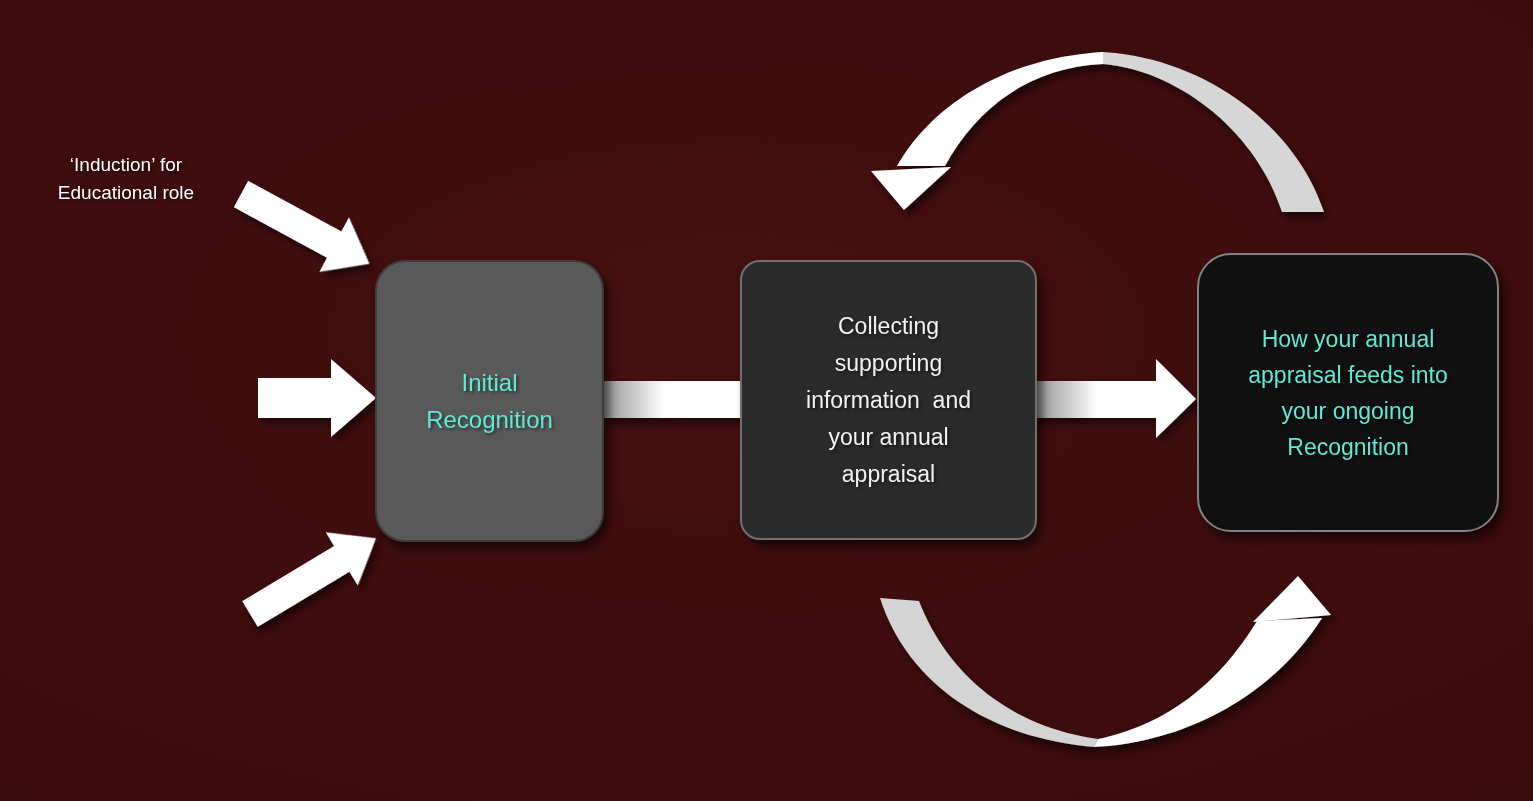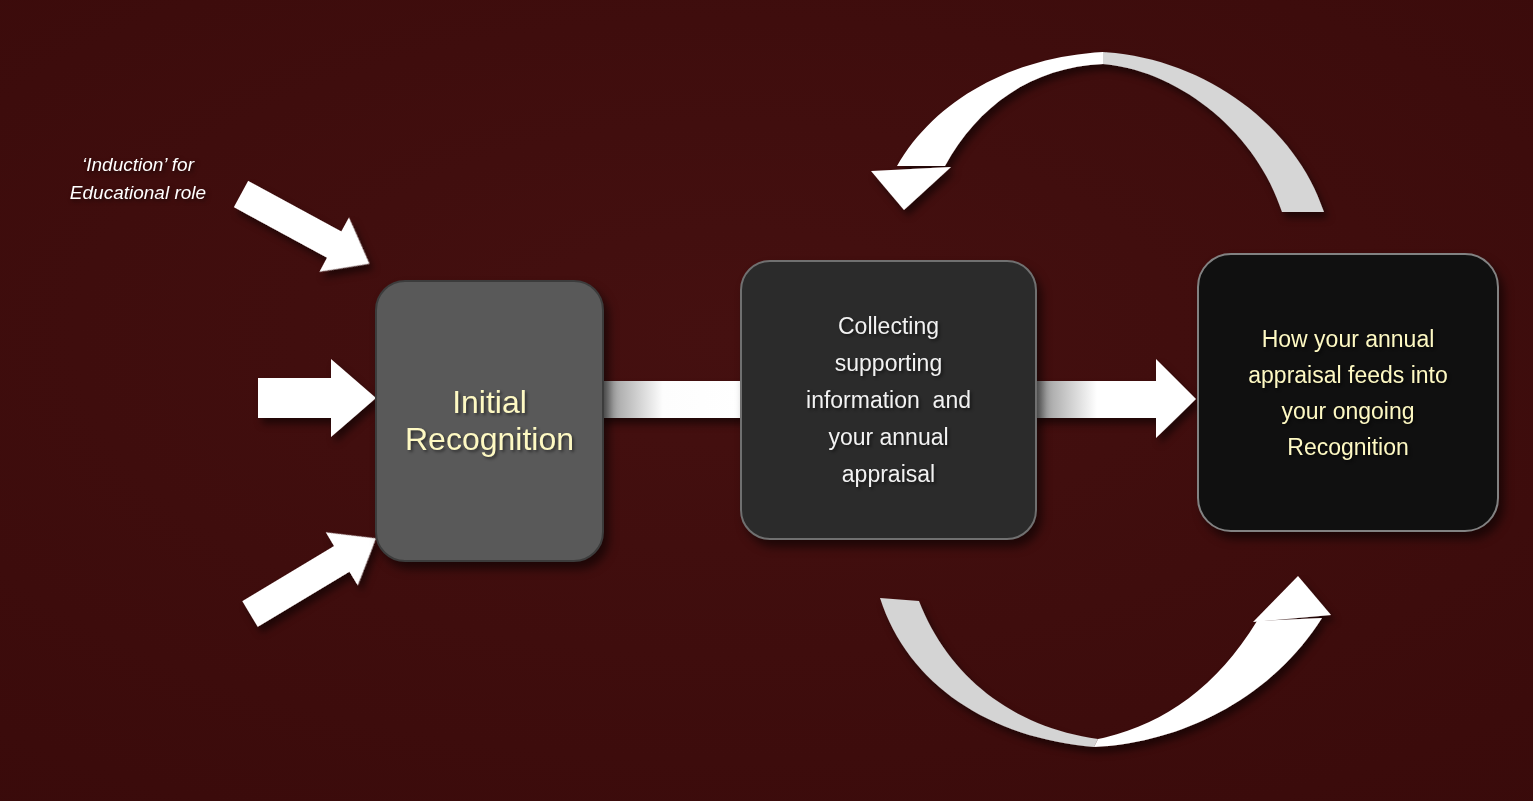--- a/index.html
+++ b/index.html
@@ -24,49 +24,48 @@
   }
   .side-label {
     position: absolute;
     color: #ffffff;
     font-size: 19px;
     line-height: 28px;
     text-align: center;
     white-space: pre-wrap;
     text-shadow: 2px 2px 4px rgba(0,0,0,0.55);
   }
-  .label-induction { left: 38px;  top: 151px; width: 200px; font-style: italic; }
+  .label-induction { left: 26px;  top: 151px; width: 200px; }
   .label-equality  { left: 22px;  top: 370px; width: 216px; }
   .label-jobplan   { left: 36px;  top: 606px; width: 190px; }
 
   .node {
     position: absolute;
     display: flex;
     align-items: center;
     justify-content: center;
     text-align: center;
-    color: #fef9c3;
+    color: #5eead4;
     white-space: pre-wrap;
     box-shadow: 5px 7px 10px rgba(0, 0, 0, 0.55);
     text-shadow: 2px 2px 3px rgba(0,0,0,0.45);
   }
   .node-initial {
     left: 375px; top: 260px; width: 225px; height: 278px;
     background: #595959;
     border: 2px solid #3c3c3c;
     border-radius: 30px;
-    font-size: 32px;
+    font-size: 24px;
     line-height: 37px;
-    margin-top: 20px;
   }
   .node-collecting {
     left: 740px; top: 260px; width: 293px; height: 276px;
     background: #2b2b2b;
     border: 2px solid #707070;
-    border-radius: 30px;
+    border-radius: 20px;
     font-size: 23px;
     line-height: 37px;
     color: #f2f2f2;
   }
   .node-ongoing {
     left: 1197px; top: 253px; width: 298px; height: 275px;
     background: #101010;
     border: 2px solid #828282;
     border-radius: 34px;
     font-size: 23px;

